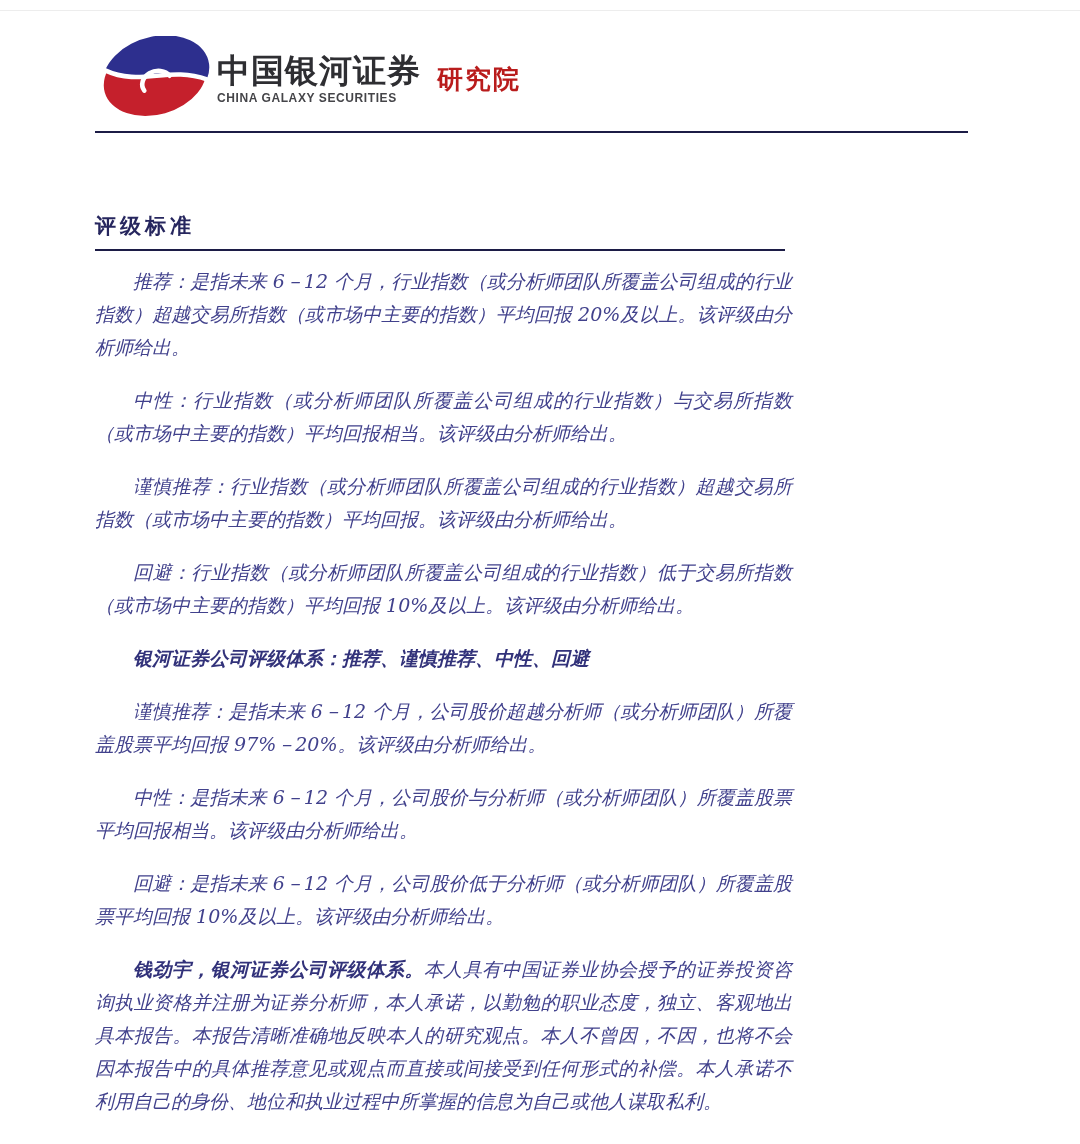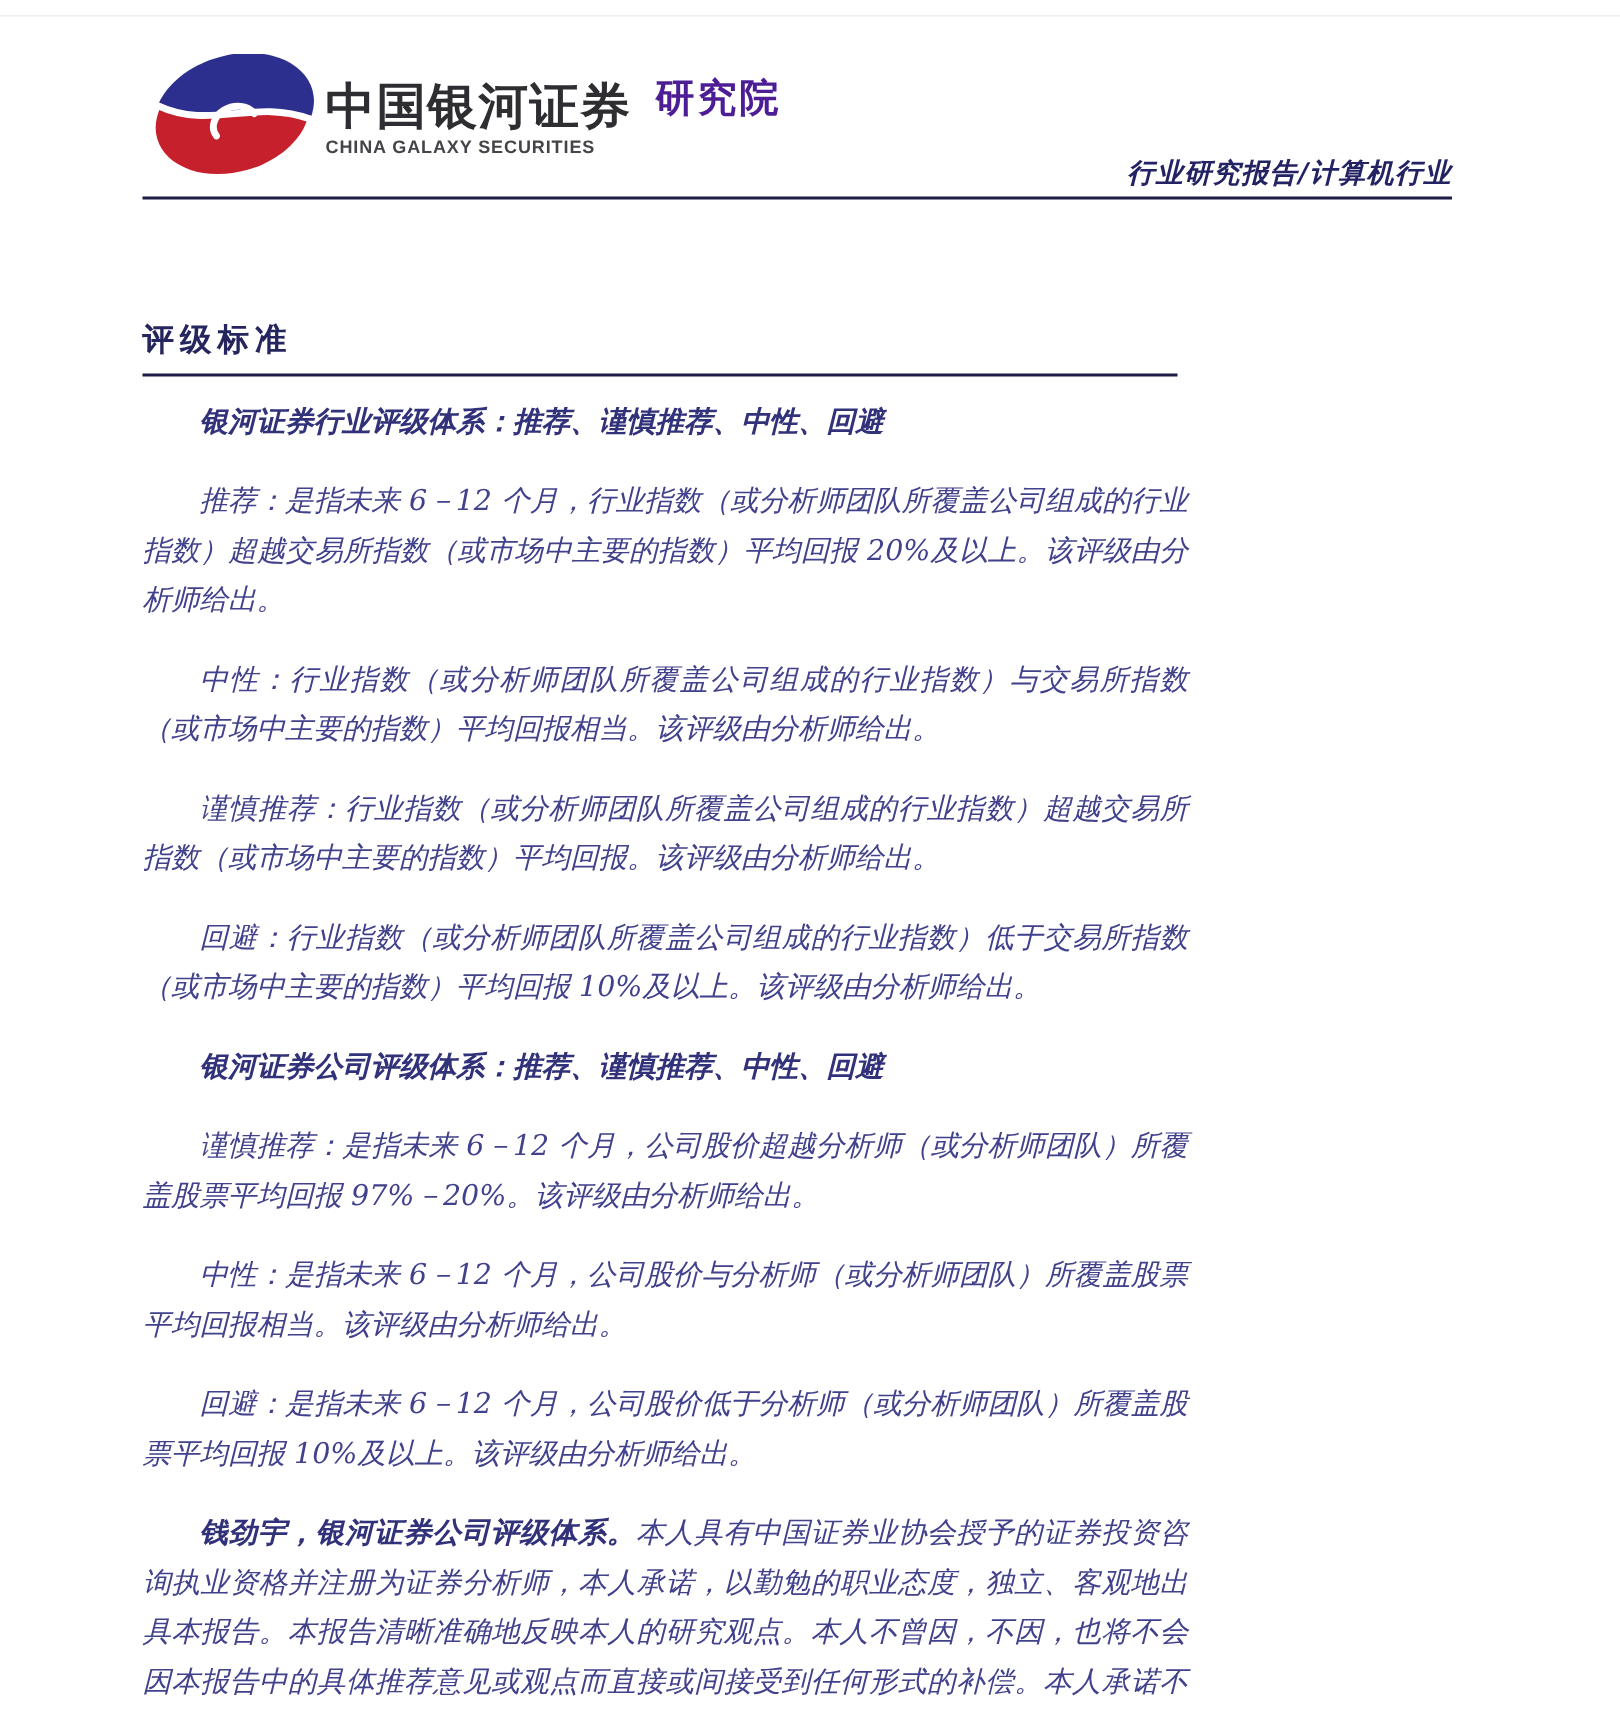--- a/index.html
+++ b/index.html
@@ -22,21 +22,21 @@
   .brand-cn{
     font-family:"Liberation Sans", sans-serif;font-weight:bold;
     font-size:33px;line-height:34px;color:#2e2e32;letter-spacing:1px;margin-top:18px;
   }
   .brand-en{
     font-family:"Liberation Sans", sans-serif;font-weight:bold;
     font-size:12px;color:#454549;letter-spacing:0.6px;margin-top:3px;
   }
   .brand-suffix{
     font-family:"Liberation Sans", sans-serif;font-weight:bold;
-    font-size:26px;color:#4c1d95;margin:12px 0 0 16px;letter-spacing:2px;
+    font-size:26px;color:#b91c1c;margin:26px 0 0 16px;letter-spacing:2px;
   }
   .report-label{
     position:absolute;left:95px;top:103px;width:873px;
     text-align:right;font-style:italic;font-weight:bold;
     font-size:18px;color:#232363;letter-spacing:1px;
   }
   .header-rule{
     position:absolute;left:95px;top:131px;width:873px;height:0;
     border-top:2.5px solid #1c1c46;
   }
@@ -72,28 +72,26 @@
           <path d="M 10 22 C 42 50, 78 36, 114 62" fill="none" stroke-width="5" stroke-linecap="round" stroke="#ffffff"></path>
           <path d="M 45 55 A 16 13 0 1 1 76 47" fill="none" stroke-width="5" stroke-linecap="round" stroke="#ffffff"></path>
         </g>
       </svg>
       <div class="brand">
         <div class="brand-cn">中国银河证券</div>
         <div class="brand-en">CHINA GALAXY SECURITIES</div>
       </div>
       <div class="brand-suffix">研究院</div>
     </div>
-    <div class="report-label">行业研究报告/计算机行业</div>
     <div class="header-rule"></div>
   </header>
 
   <main class="content">
     <h1 class="section-title">评级标准</h1>
     <div class="paragraphs" id="paragraphs">
-        <p class="para heading">银河证券行业评级体系：推荐、谨慎推荐、中性、回避</p>
         <p class="para">推荐：是指未来 6－12 个月，行业指数（或分析师团队所覆盖公司组成的行业指数）超越交易所指数（或市场中主要的指数）平均回报 20%及以上。该评级由分析师给出。</p>
         <p class="para">中性：行业指数（或分析师团队所覆盖公司组成的行业指数）与交易所指数（或市场中主要的指数）平均回报相当。该评级由分析师给出。</p>
         <p class="para">谨慎推荐：行业指数（或分析师团队所覆盖公司组成的行业指数）超越交易所指数（或市场中主要的指数）平均回报。该评级由分析师给出。</p>
         <p class="para">回避：行业指数（或分析师团队所覆盖公司组成的行业指数）低于交易所指数（或市场中主要的指数）平均回报 10%及以上。该评级由分析师给出。</p>
         <p class="para heading">银河证券公司评级体系：推荐、谨慎推荐、中性、回避</p>
         <p class="para">谨慎推荐：是指未来 6－12 个月，公司股价超越分析师（或分析师团队）所覆盖股票平均回报 97%－20%。该评级由分析师给出。</p>
         <p class="para">中性：是指未来 6－12 个月，公司股价与分析师（或分析师团队）所覆盖股票平均回报相当。该评级由分析师给出。</p>
         <p class="para">回避：是指未来 6－12 个月，公司股价低于分析师（或分析师团队）所覆盖股票平均回报 10%及以上。该评级由分析师给出。</p>
         <p class="para"><strong class="lead">钱劲宇，银河证券公司评级体系。</strong>本人具有中国证券业协会授予的证券投资咨询执业资格并注册为证券分析师，本人承诺，以勤勉的职业态度，独立、客观地出具本报告。本报告清晰准确地反映本人的研究观点。本人不曾因，不因，也将不会因本报告中的具体推荐意见或观点而直接或间接受到任何形式的补偿。本人承诺不利用自己的身份、地位和执业过程中所掌握的信息为自己或他人谋取私利。</p>
       </div>

